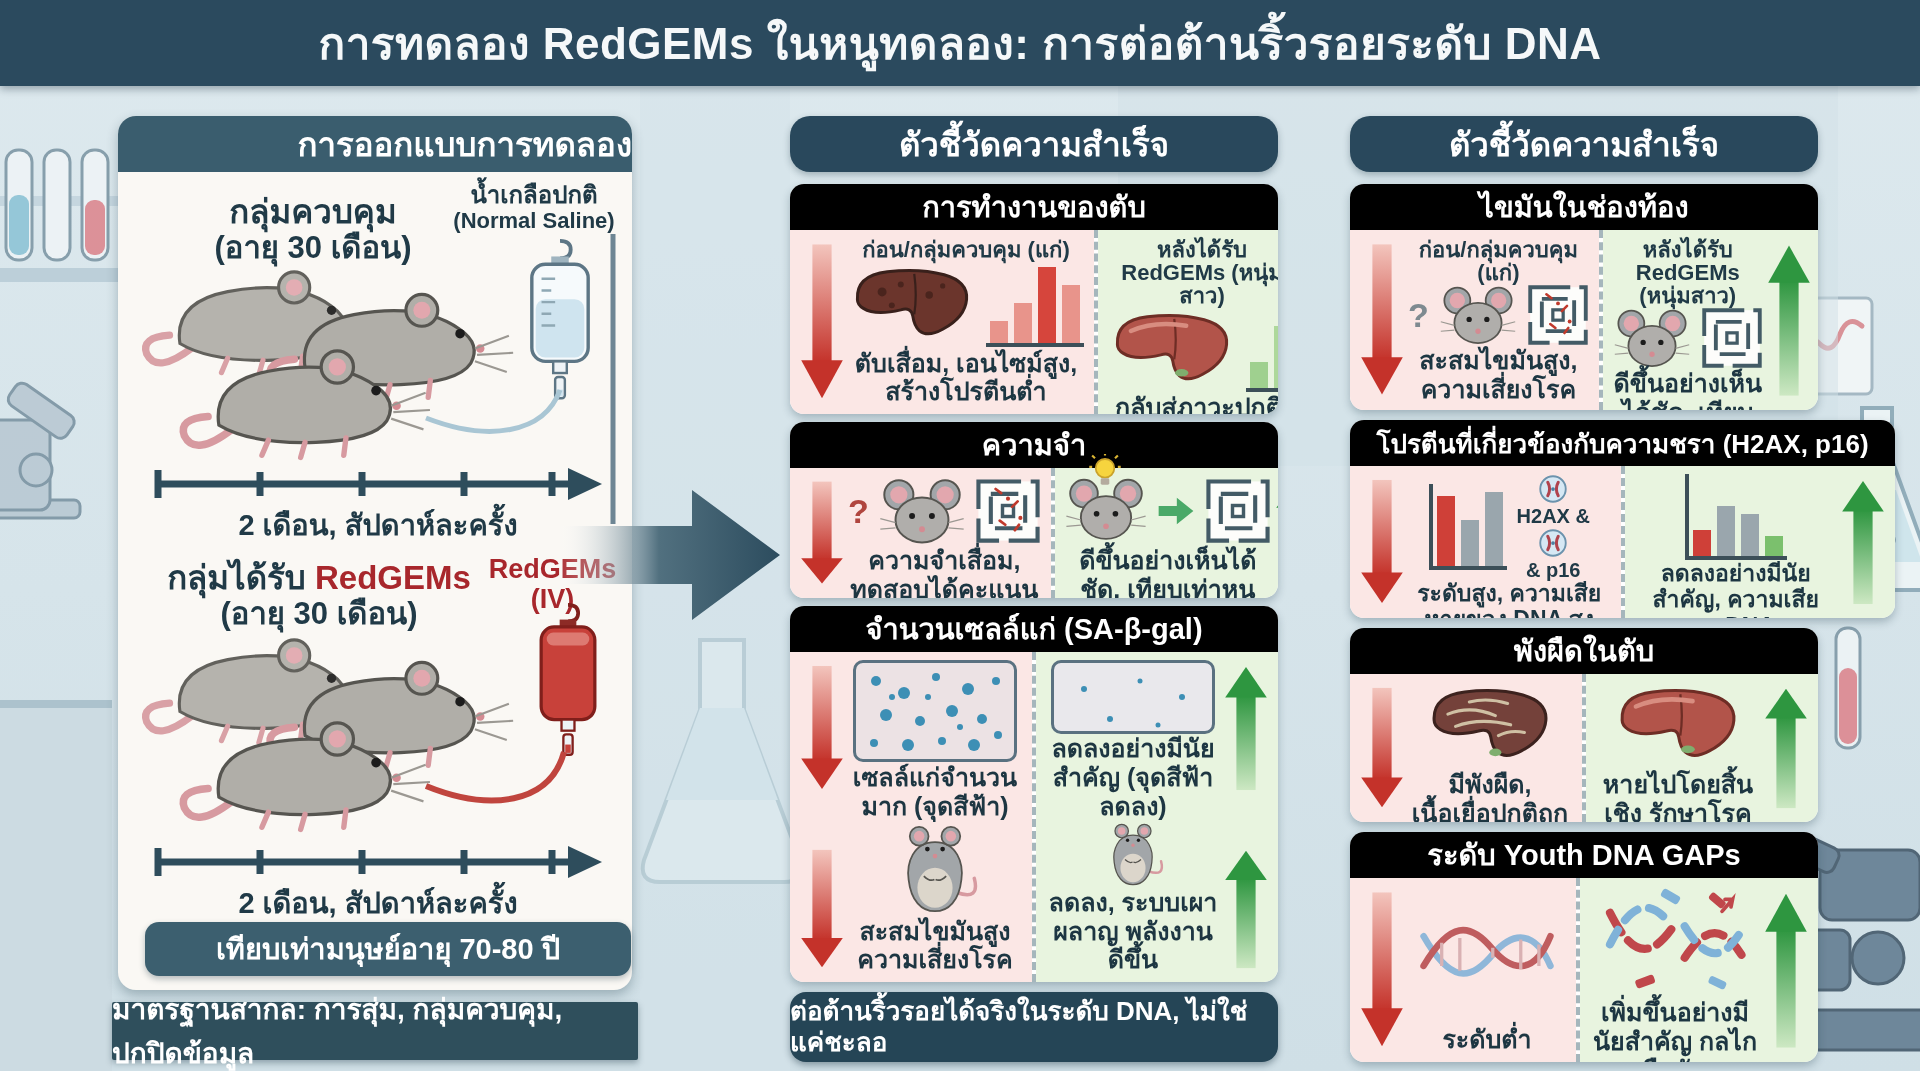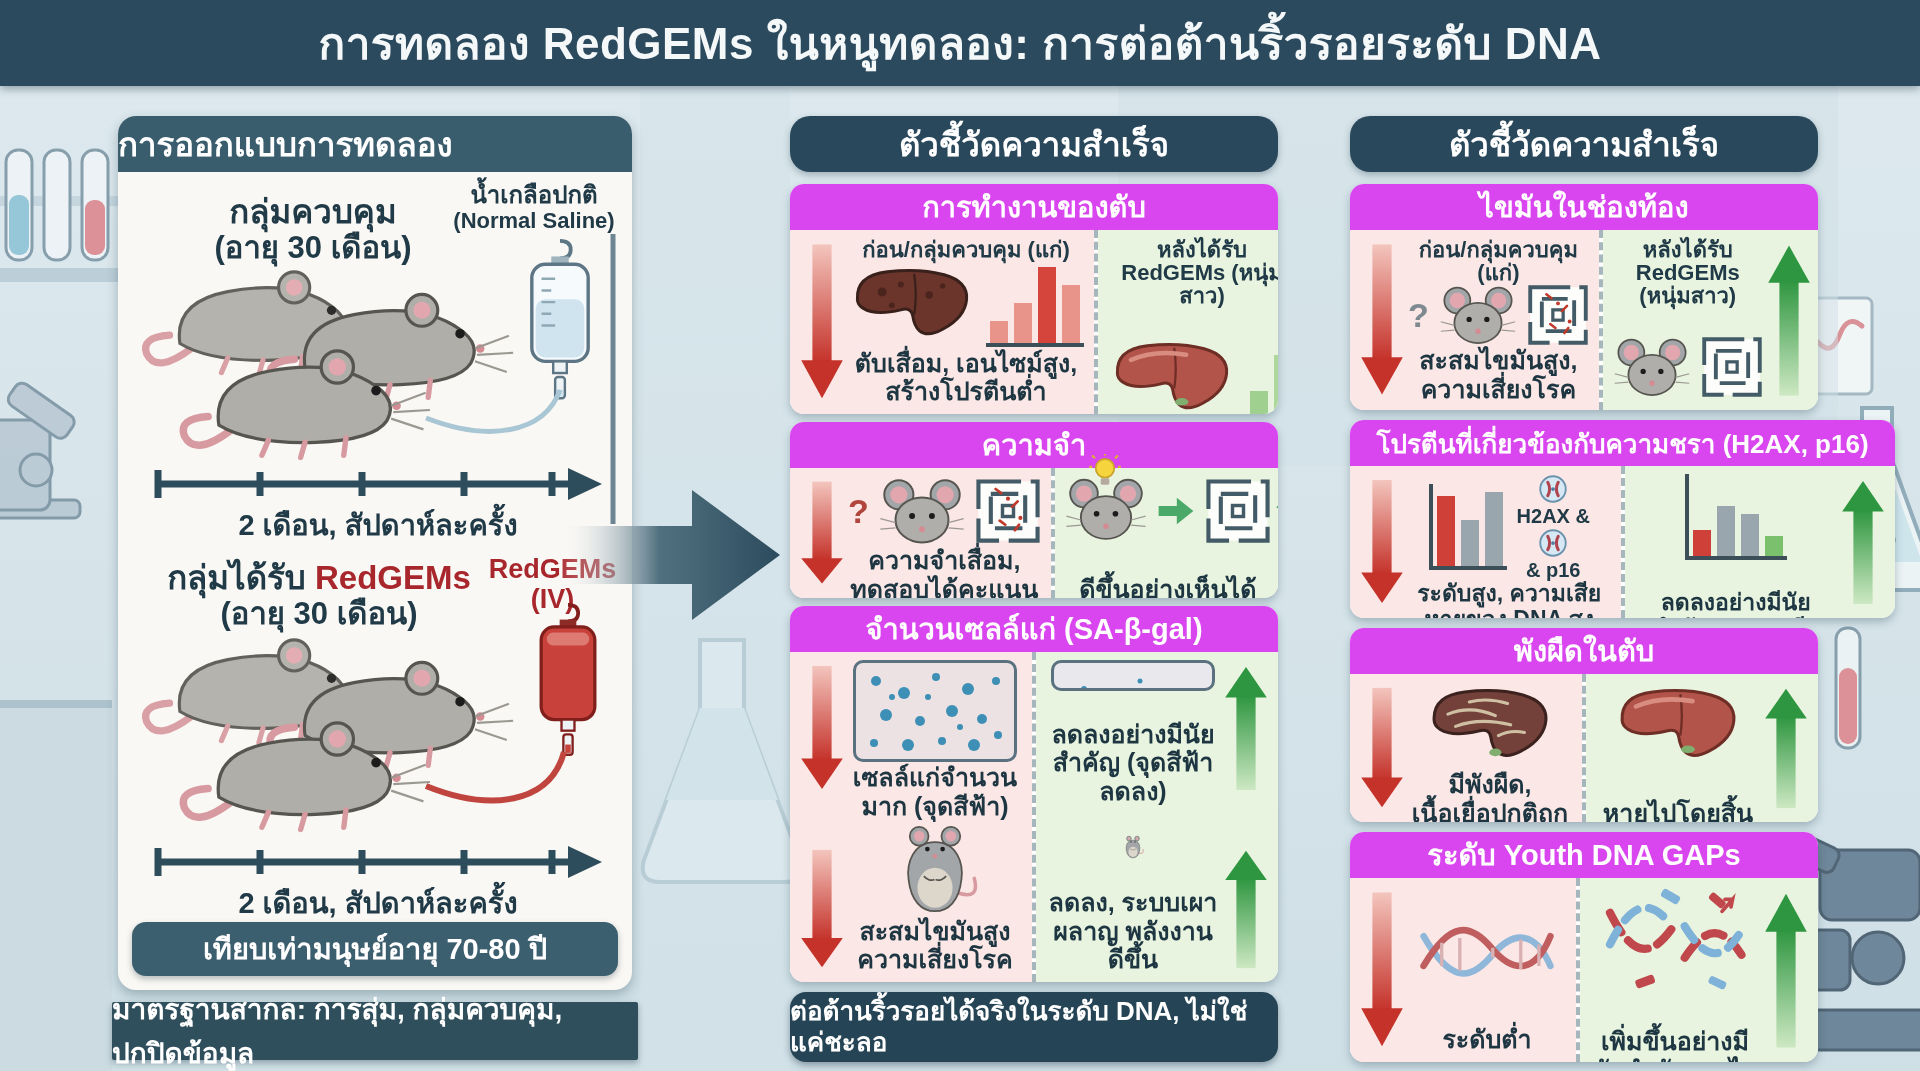--- a/index.html
+++ b/index.html
@@ -8,43 +8,43 @@
     font-family:"Liberation Sans","DejaVu Sans",sans-serif;color:#1d3642;}
   .abs{position:absolute;}
   
   .titlebar{position:absolute;left:0;top:0;width:1920px;height:86px;background:#2b4a5e;
     display:flex;align-items:center;justify-content:center;box-shadow:0 3px 8px rgba(10,30,45,.35);z-index:5;}
   .titlebar h1{margin:0;color:#f5f8f9;font-size:44px;font-weight:bold;letter-spacing:.5px;}
   
   .left-panel{position:absolute;left:118px;top:116px;width:514px;height:874px;background:#faf8f4;
     border-radius:18px;box-shadow:0 5px 12px rgba(25,55,70,.3);z-index:4;}
   .panel-header{position:absolute;left:0;top:0;width:100%;height:56px;background:#3a5d6e;
-    border-radius:18px 18px 0 0;display:flex;align-items:center;justify-content:flex-start;
+    border-radius:18px 18px 0 0;display:flex;align-items:center;justify-content:flex-end;
     color:#fff;font-size:33px;font-weight:bold;}
   .group-title{font-weight:bold;text-align:center;line-height:1.12;color:#203a47;}
   .red-text{color:#a8272c;}
   .timeline-label{font-size:29px;font-weight:bold;color:#203a47;text-align:center;}
   .pill-banner{background:#3c5f6f;border-radius:14px;color:#fff;display:flex;align-items:center;
     justify-content:center;font-size:29px;font-weight:bold;box-shadow:0 3px 6px rgba(20,45,60,.3);}
   .standards-banner{position:absolute;left:112px;top:1002px;width:526px;height:58px;background:#2f4f5c;
     border-radius:2px;color:#fff;display:flex;align-items:center;justify-content:center;
     font-size:28px;font-weight:bold;z-index:4;box-shadow:0 3px 6px rgba(20,45,60,.35);}
   
   .col-header{position:absolute;height:56px;background:#29485c;border-radius:20px;display:flex;
     align-items:center;justify-content:center;color:#fff;font-size:33px;font-weight:bold;z-index:4;
     box-shadow:0 3px 7px rgba(20,45,60,.3);}
   .card{position:absolute;border-radius:14px;overflow:hidden;z-index:4;
     box-shadow:0 4px 9px rgba(25,55,70,.28);background:#fff;}
-  .card-header{height:46px;background:#d946ef;color:#fff;display:flex;align-items:center;
+  .card-header{height:46px;background:#000000;color:#fff;display:flex;align-items:center;
     justify-content:center;font-size:29px;font-weight:bold;}
   .card-header.small{font-size:26px;}
   .card-body{position:absolute;left:0;right:0;top:46px;bottom:0;display:flex;}
   .half{flex:1;position:relative;display:flex;flex-direction:column;align-items:center;
     justify-content:space-between;padding:8px 10px 8px 58px;}
-  .half.after-side{padding:8px 58px 8px 10px;gap:29px;}
+  .half.after-side{padding:8px 58px 8px 10px;}
   .half.before-side{background:#fbe7e5;}
   .half.after-side{background:#e8f4df;}
   .divider{width:0;border-left:4px dashed #a5b6bc;}
   .half-label{font-size:22px;font-weight:bold;color:#203a47;text-align:center;line-height:1.05;}
   .caption{font-size:25px;font-weight:bold;color:#1d3642;text-align:center;line-height:1.15;}
   .icon-row{display:flex;align-items:center;justify-content:center;gap:10px;flex:1;}
   .arrow-left{position:absolute;left:8px;top:12px;bottom:12px;width:48px;}
   .arrow-right{position:absolute;right:8px;top:12px;bottom:12px;width:48px;}
   .arrow-left svg,.arrow-right svg{width:100%;height:100%;}
   
@@ -344,21 +344,21 @@
       <path d="M146 6 C132 58 72 66 8 40" stroke="#c0453e" stroke-width="6" fill="none"></path>
     </svg>
 
     <svg class="abs" style="left:34px;top:726px" width="452" height="40">
       <line x1="6" y1="20" x2="416" y2="20" stroke="#2e4d5c" stroke-width="7"></line>
       <path d="M6 6 V34 M108 8 V32 M210 8 V32 M312 8 V32 M400 8 V32" stroke="#2e4d5c" stroke-width="7"></path>
       <polygon points="416,4 450,20 416,36" fill="#2e4d5c"></polygon>
     </svg>
     <div class="abs timeline-label" style="left:90px;top:764px;width:340px">2 เดือน, สัปดาห์ละครั้ง</div>
 
-    <div class="abs pill-banner" style="left:14px;top:806px;width:486px;height:54px">เทียบเท่ามนุษย์อายุ 70-80 ปี</div>
+    <div class="abs pill-banner" style="left:27px;top:806px;width:486px;height:54px">เทียบเท่ามนุษย์อายุ 70-80 ปี</div>
   </section>
 
   <div class="standards-banner">มาตรฐานสากล: การสุ่ม, กลุ่มควบคุม, ปกปิดข้อมูล</div>
 
   <svg class="abs" style="left:560px;top:468px;z-index:4" width="235" height="175">
     <path d="M0 58 H132 V22 L220 87 L132 152 V116 H0 Z" fill="url(#gr-flow)"></path>
   </svg>
 
   <div class="col-header" style="left:790px;top:116px;width:488px">
     <span>ตัวชี้วัดความสำเร็จ</span>

